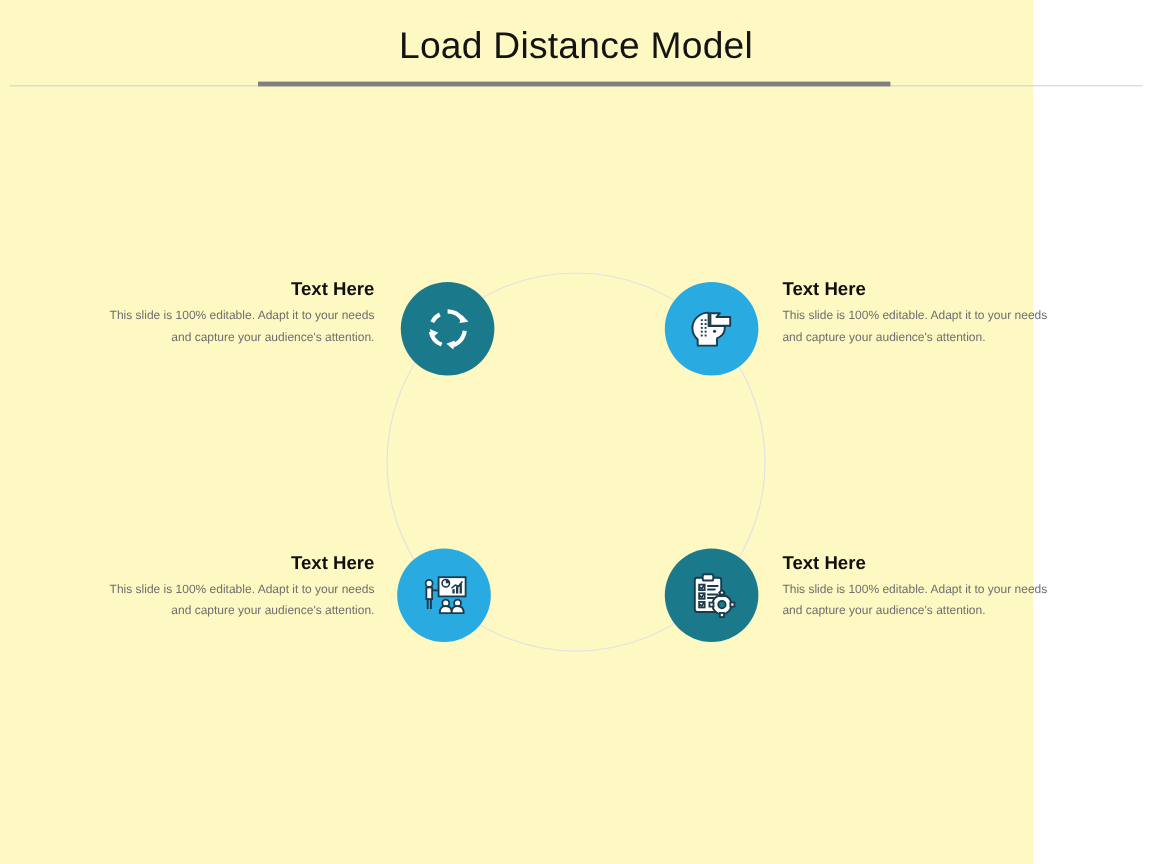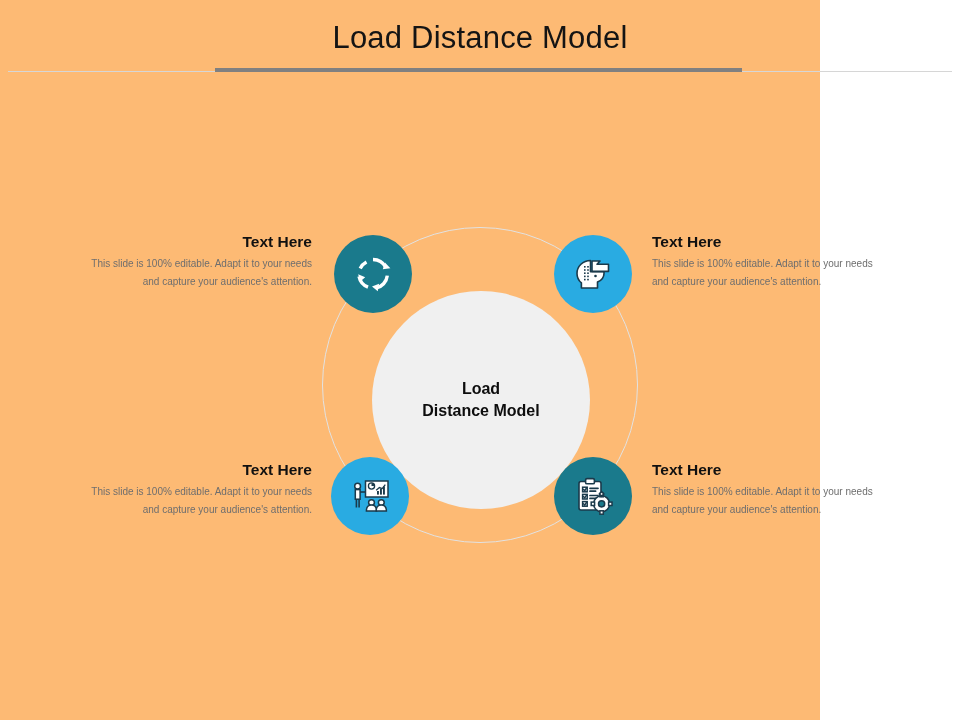--- a/index.html
+++ b/index.html
@@ -10,21 +10,22 @@
     width: 960px;
     height: 720px;
     background: #ffffff;
     font-family: "Liberation Sans", sans-serif;
     overflow: hidden;
   }
   .slide {
     position: relative;
     width: 820px;
     height: 720px;
-    background: #fdba74;
+    background: #fef9c3;
+    padding-left: 41px;
   }
 
   
   .title-area {
     position: absolute;
     left: 0;
     top: 18px;
     width: 960px;
     text-align: center;
   }
@@ -147,26 +148,20 @@
   <div class="title-area">
     <h1 class="slide-title">Load Distance Model</h1>
   </div>
   <div class="rule-thin"></div>
   <div class="rule-thick"></div>
 
   <div class="diagram">
 
     <div class="outer-ring"></div>
 
-    <div class="inner-circle">
-      <div class="center-text">
-        <span class="center-line">Load</span>
-        <span class="center-line">Distance Model</span>
-      </div>
-    </div>
 
     <div class="bubble bubble-tl" style="background:#1A7A8C;">
       <span>
         <svg width="42" height="42" viewBox="0 0 42 42" aria-hidden="true">
           <g fill="none" stroke="#ffffff" stroke-width="3.4" stroke-linecap="butt">
             <path d="M21 6.5 A14.5 14.5 0 0 1 33.6 14"></path>
             <path d="M35.3 22.6 A14.5 14.5 0 0 1 23.8 35.2"></path>
             <path d="M16.0 34.2 A14.5 14.5 0 0 1 7.0 23.5"></path>
             <path d="M8.2 15.4 A14.5 14.5 0 0 1 14.5 9.0"></path>
           </g>

